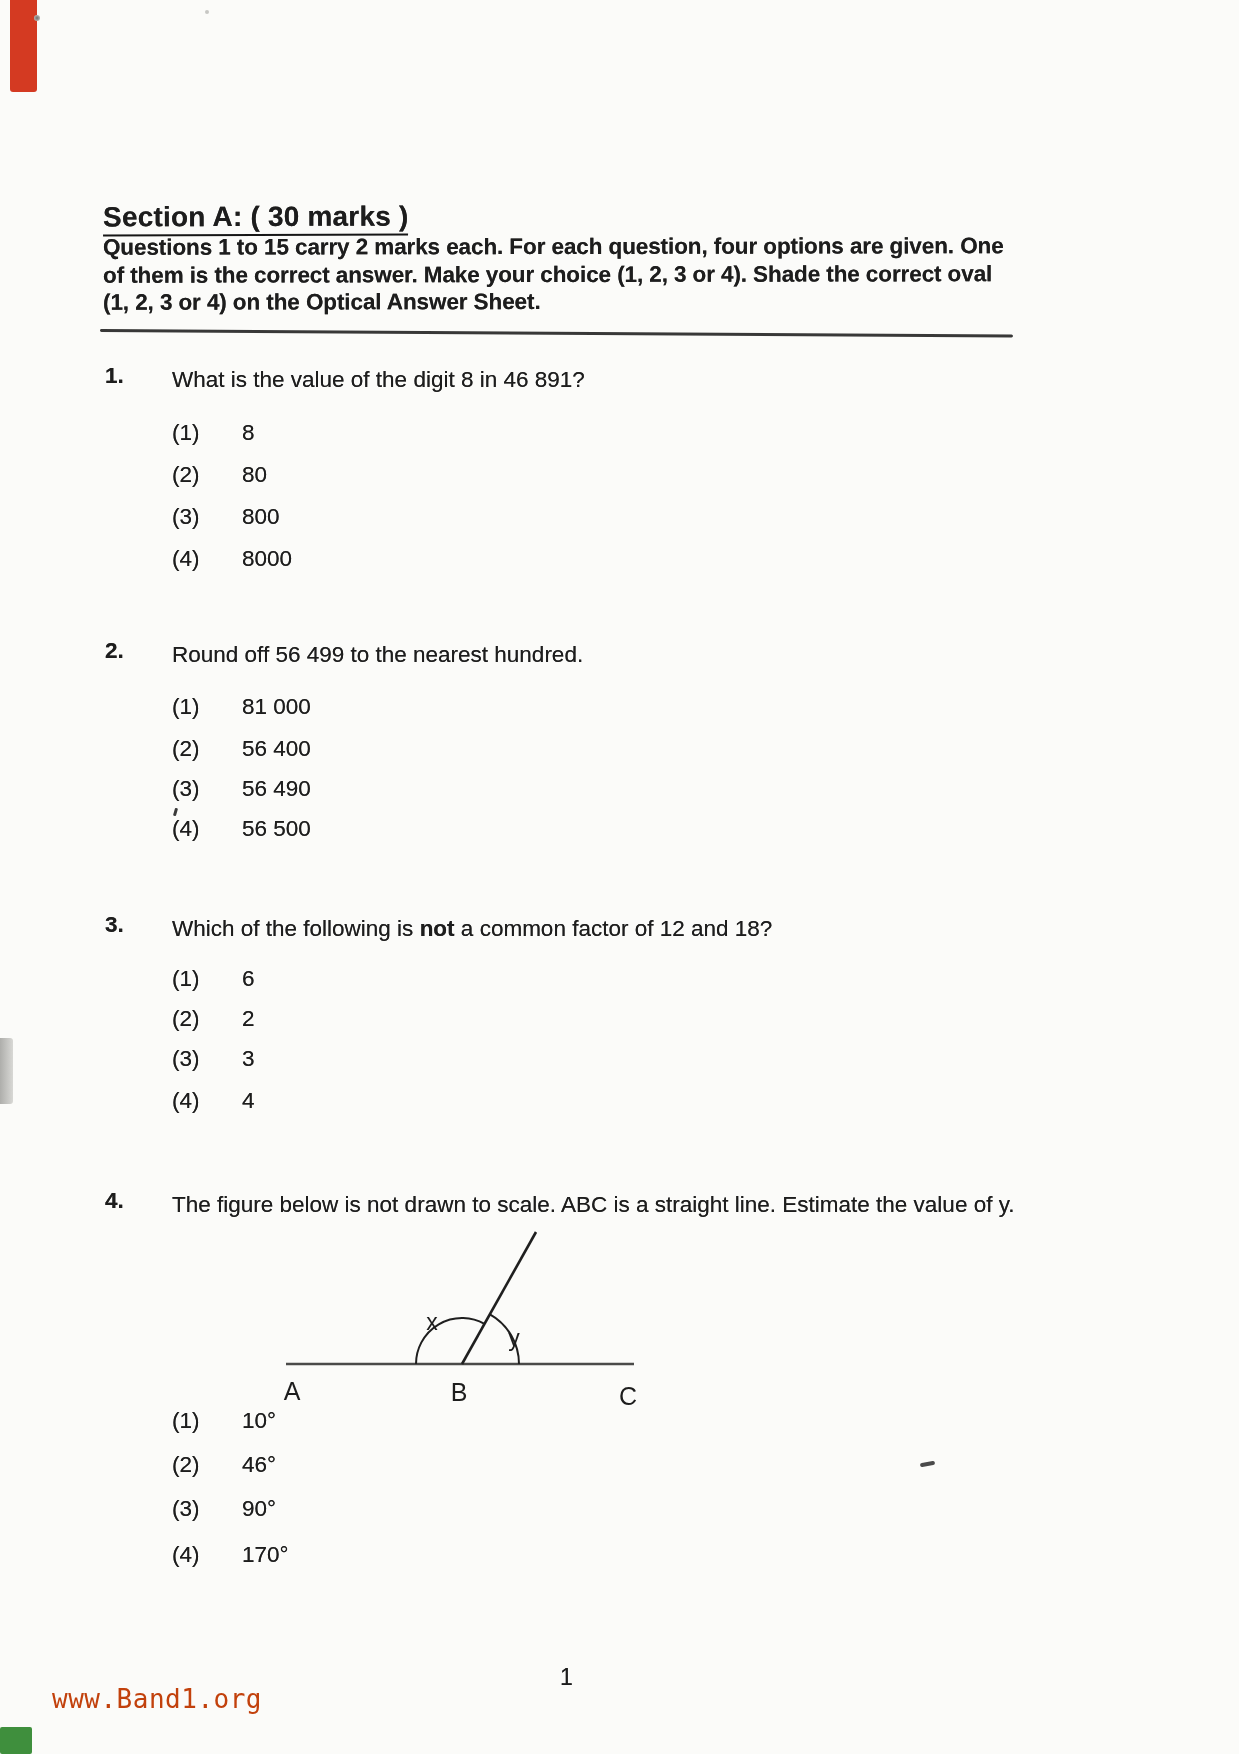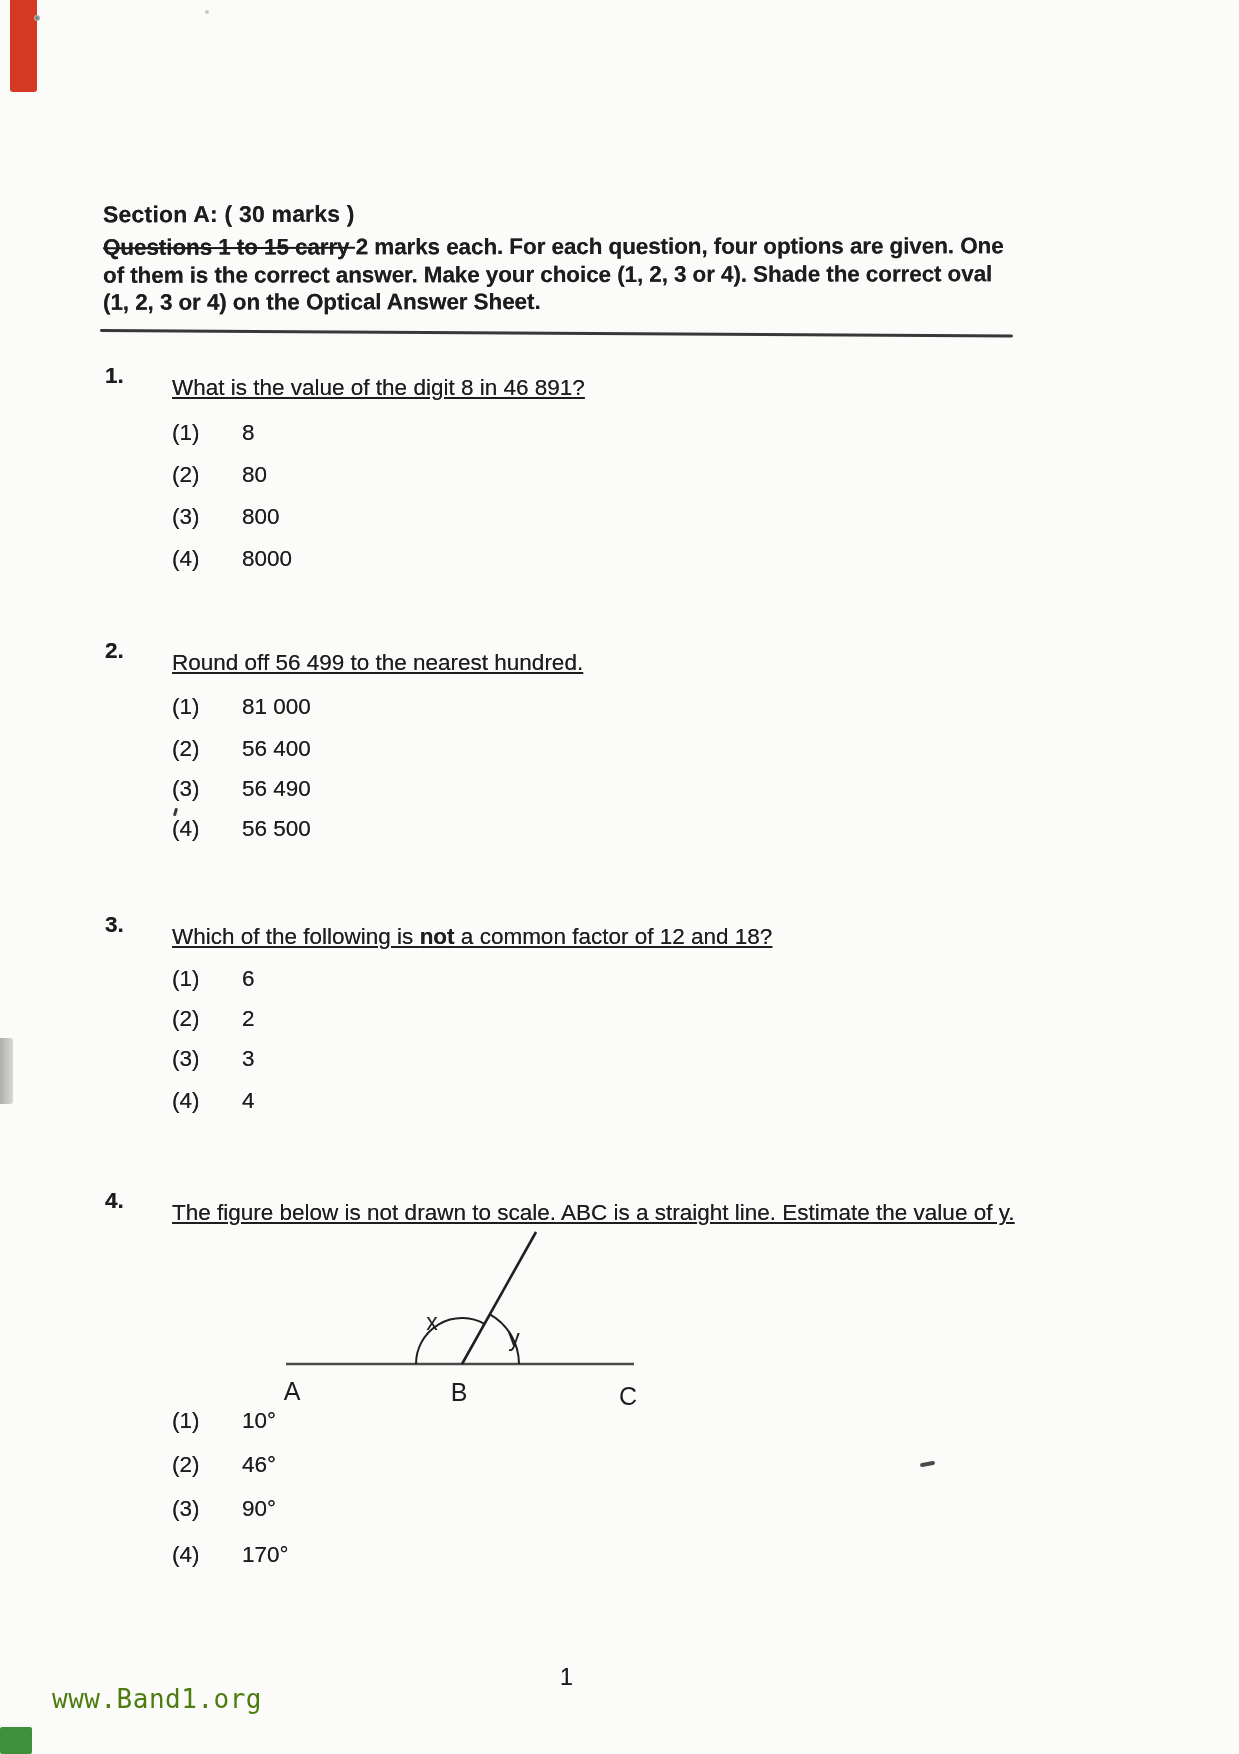--- a/index.html
+++ b/index.html
@@ -12,53 +12,53 @@
     position:relative;width:1239px;height:1754px;overflow:hidden;
     background:#fbfbf9;
     color:#1d1d1d;
   }
   
   .scan{ text-shadow:0 0 .5px rgba(25,25,25,.75); color:#1d1d1d; }
   .bold{ font-weight:700; }
 
   .heading{
     position:absolute;left:103px;top:201px;
-    font-size:23px;font-weight:700;letter-spacing:.2px;
-    border-bottom:2.5px solid #161616;padding-bottom:19px;
+    font-size:28px;font-weight:700;letter-spacing:.2px;
+    border-bottom:2.5px solid #161616;padding-bottom:1px;
     transform:rotate(-0.15deg);
   }
   .instr{
     position:absolute;left:103px;top:233px;width:930px;
     font-size:22.5px;font-weight:700;line-height:27.5px;letter-spacing:-0.1px;
     transform:rotate(-0.1deg);
   }
   .rule{
     position:absolute;left:100px;top:329px;width:913px;height:3px;
     background:#1c1c1c;opacity:.88;
     transform:rotate(0.35deg);transform-origin:left center;
     border-radius:2px;
   }
 
   .q{ position:absolute;left:105px;font-size:22.5px;white-space:nowrap; }
   .q .qnum{ position:absolute;left:0;top:0;font-weight:700; }
-  .q .qtext{ position:absolute;left:67px;top:12px;text-decoration:underline; }
+  .q .qtext{ position:absolute;left:67px;top:4px; }
 
   .opt{ position:absolute;left:172px;font-size:22.5px;white-space:nowrap; }
   .opt .olabel{ position:absolute;left:0;top:0; }
   .opt .oval{ position:absolute;left:70px;top:0; }
 
   .figure{ position:absolute;left:246px;top:1218px;width:430px;height:190px; }
   .figure svg{ display:block;width:100%;height:100%; }
   .figure text{ font-family:"Liberation Sans",sans-serif;fill:#1d1d1d; }
 
   .pagenum{ position:absolute;left:560px;top:1664px;font-size:23px; }
   .watermark{
     position:absolute;left:52px;top:1684px;
     font-family:"DejaVu Sans Mono","Liberation Mono",monospace;
-    font-size:26px;letter-spacing:.5px;color:#4d7c0f;
+    font-size:26px;letter-spacing:.5px;color:#c2410c;
   }
 
   
   .artifact{ position:absolute; }
   .red-bar{ left:10px;top:0;width:27px;height:92px;border-radius:0 0 3px 3px; }
   .green-patch{ left:0;top:1727px;width:32px;height:27px;border-radius:2px; }
   .gray-tab{ left:0;top:1038px;width:13px;height:66px;background:linear-gradient(90deg,#aeaeab,#d8d8d5);border-radius:0 3px 3px 0; }
   .speck1{ left:34px;top:15px;width:6px;height:6px;border-radius:50%;background:radial-gradient(#6f6f6f,#cfcfcd); }
   .speck2{ left:205px;top:10px;width:4px;height:4px;border-radius:50%;background:#c7c7c4; }
   .dash-mark{ left:920px;top:1462px;width:15px;height:4px;background:#4a4a4a;border-radius:2px;transform:rotate(-10deg); }

